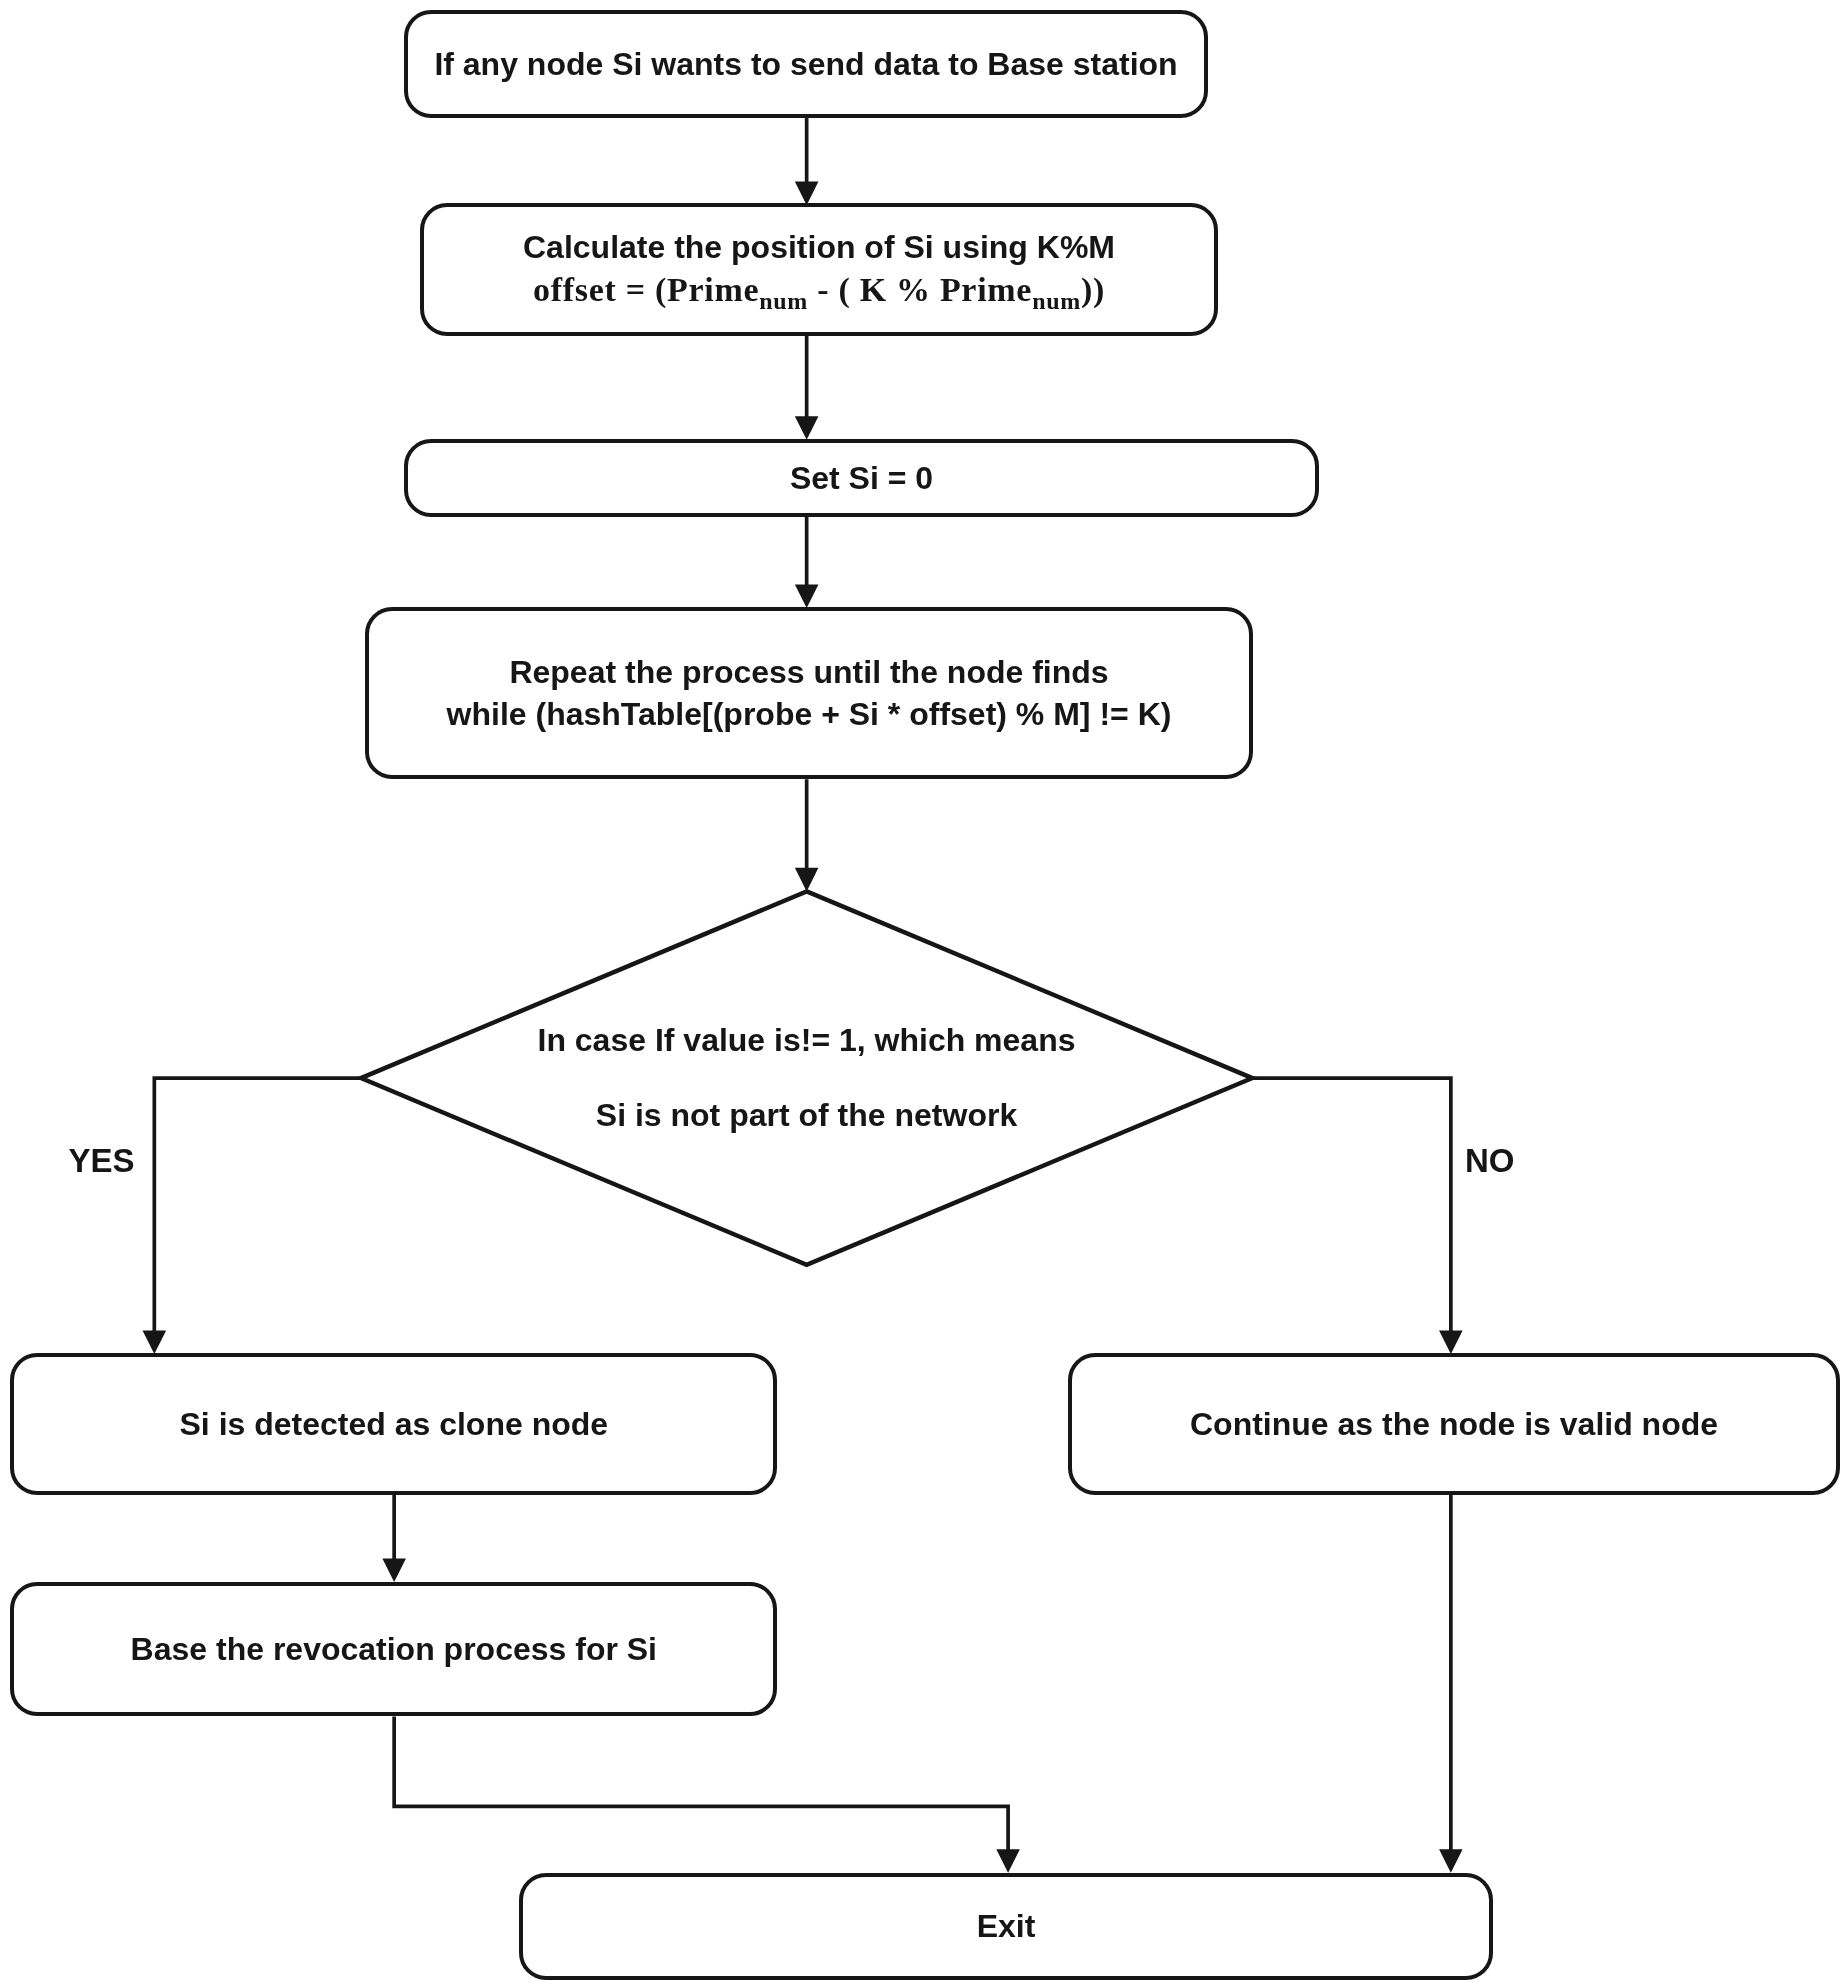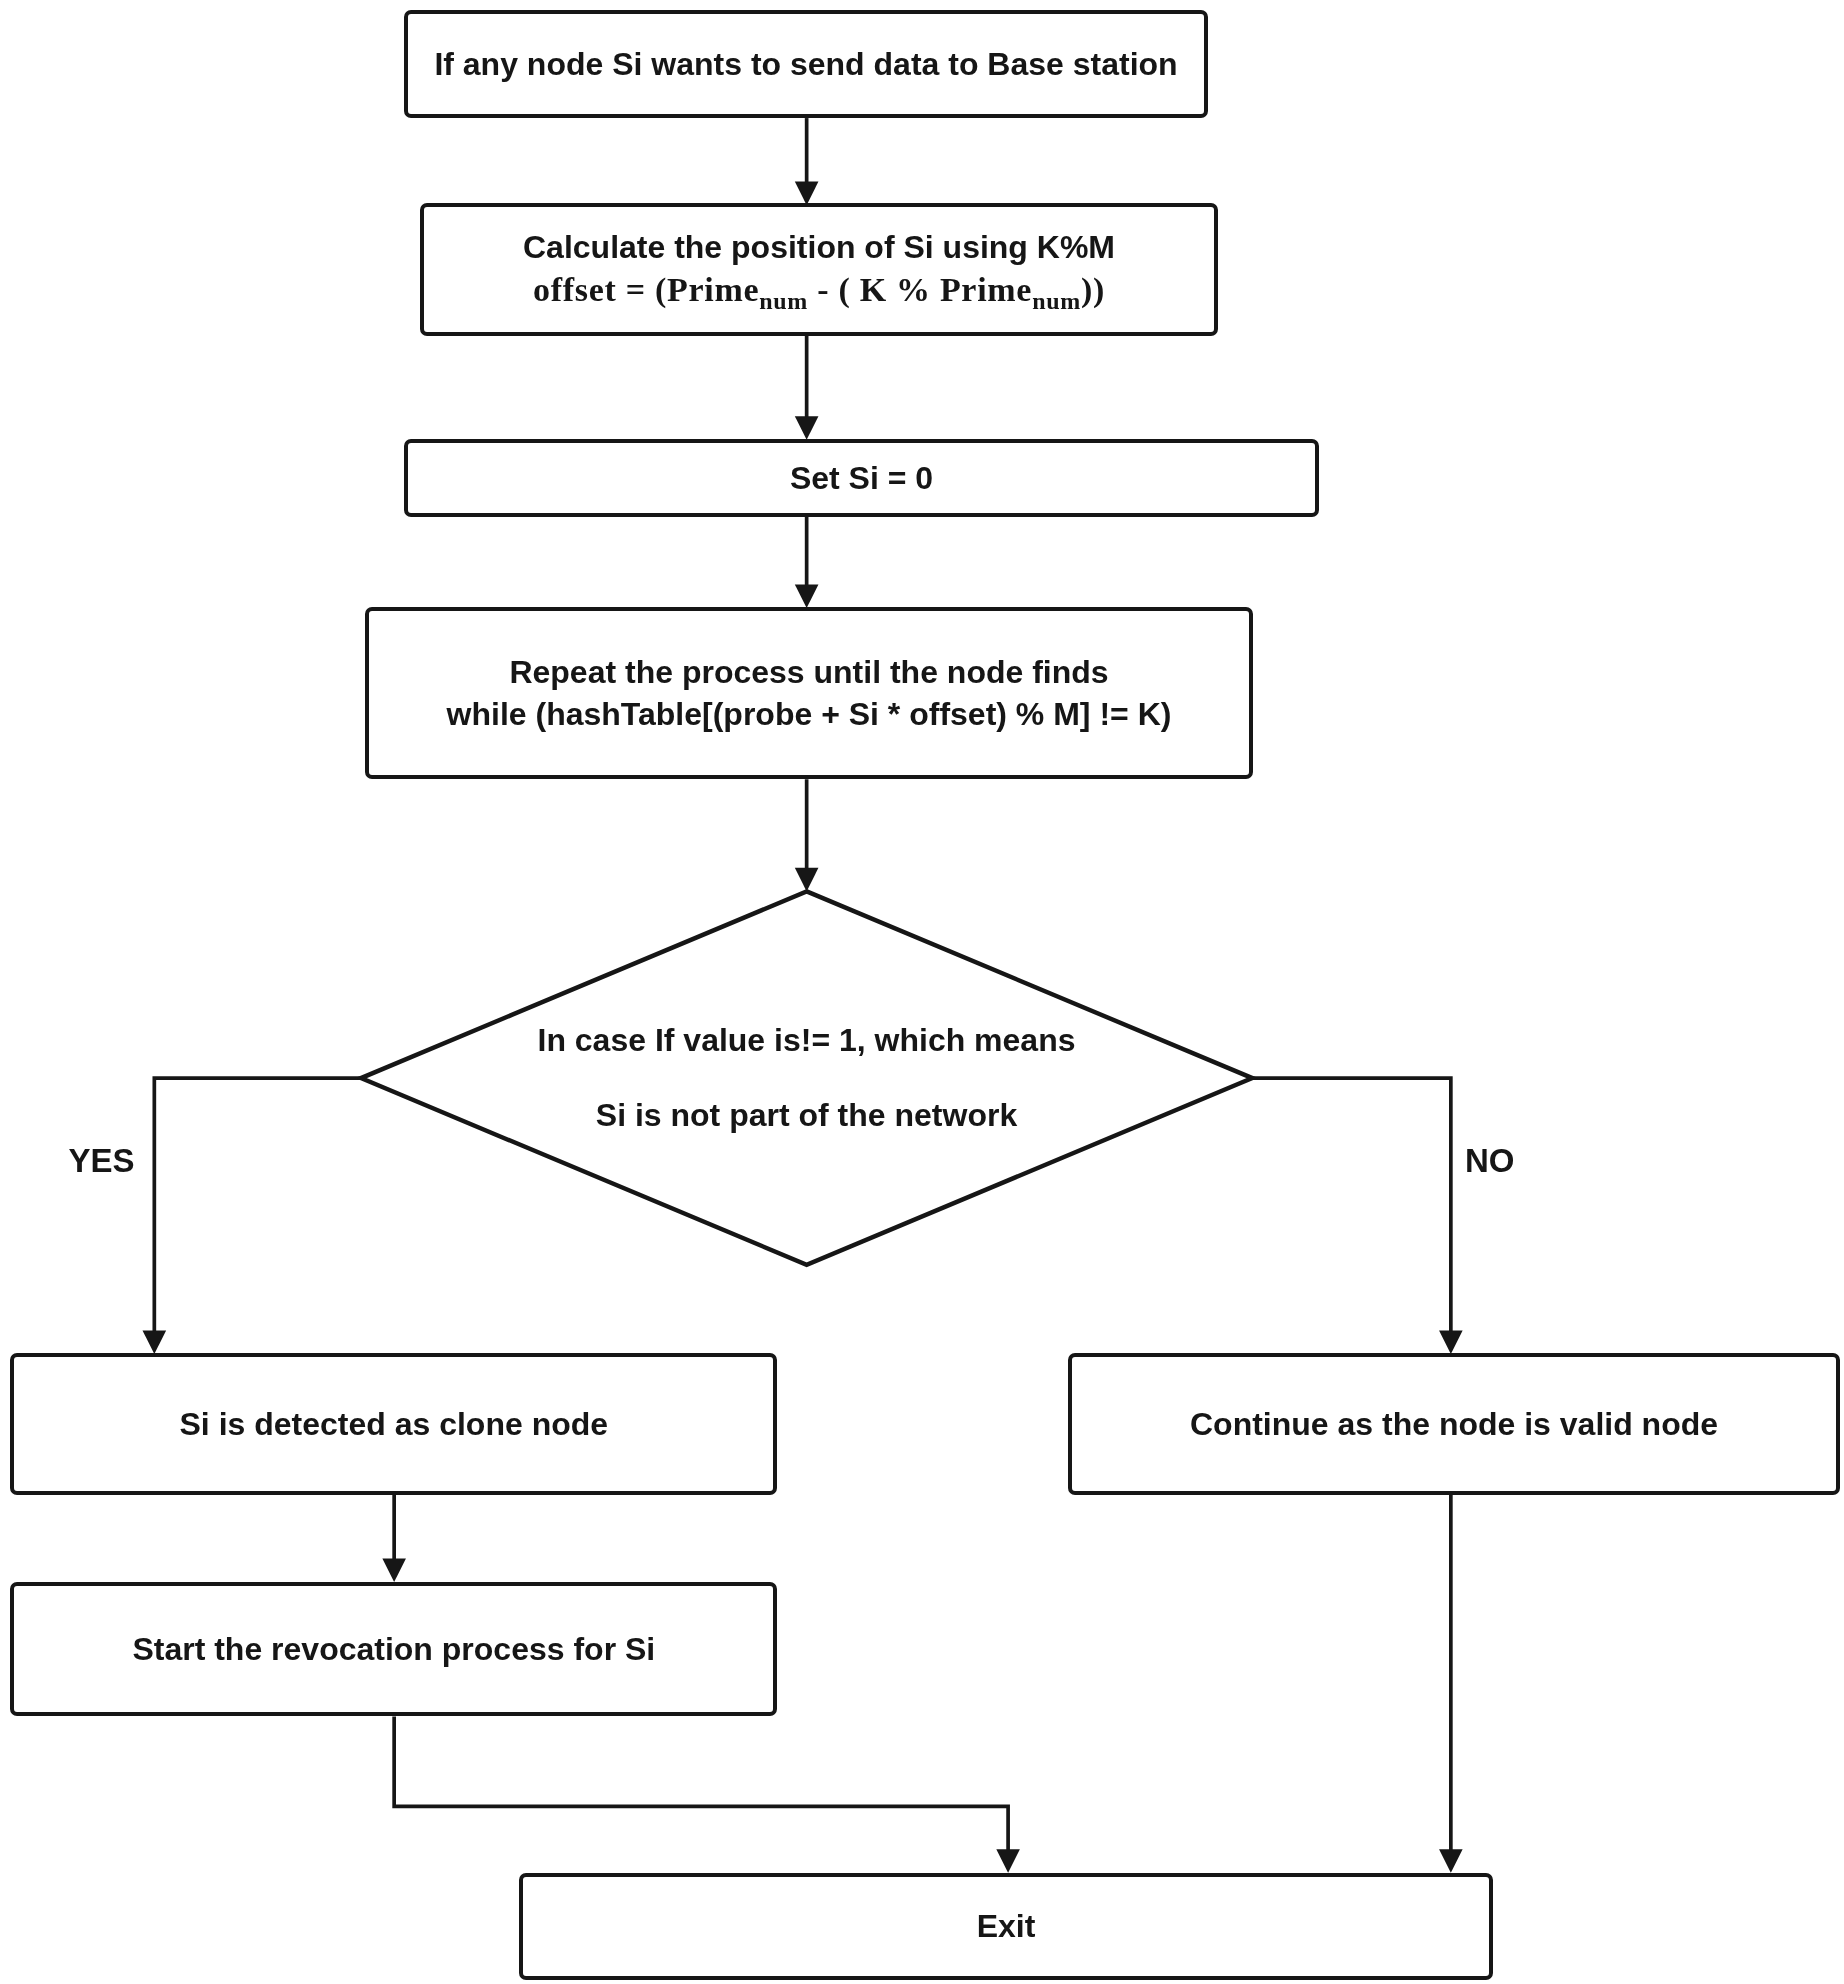--- a/index.html
+++ b/index.html
@@ -19,21 +19,21 @@
   .wires{position:absolute;left:0;top:0;z-index:1;}
   .wires .wire{stroke:var(--stroke);stroke-width:5;fill:none;}
   .wires .head{fill:var(--stroke);stroke:none;}
   .wires .shape{fill:var(--fill);stroke:var(--stroke);stroke-width:6;}
   .node{
     position:absolute;
     z-index:2;
     box-sizing:border-box;
     background:var(--fill);
     border:4.4px solid var(--stroke);
-    border-radius:7px;
+    border-radius:27px;
     display:flex;
     flex-direction:column;
     align-items:center;
     justify-content:center;
     text-align:center;
     font-size:32px;
     font-weight:700;
     line-height:1.32;
     padding:7.4px 25px;
   }
@@ -125,21 +125,21 @@
 
   <div class="node" style="left:10.3px; top:1353px; width:767px; height:142px;">
     <div>Si is detected as clone node</div>
   </div>
 
   <div class="node" style="left:1068px; top:1353px; width:772px; height:142px;">
     <div>Continue as the node is valid node</div>
   </div>
 
   <div class="node" style="left:10.3px; top:1582px; width:767px; height:134px;">
-    <div>Start the revocation process for Si</div>
+    <div>Base the revocation process for Si</div>
   </div>
 
   <div class="node" style="left:519px; top:1873px; width:974px; height:107px;">
     <div>Exit</div>
   </div>
 
 </div>
 
 
 </body></html>

